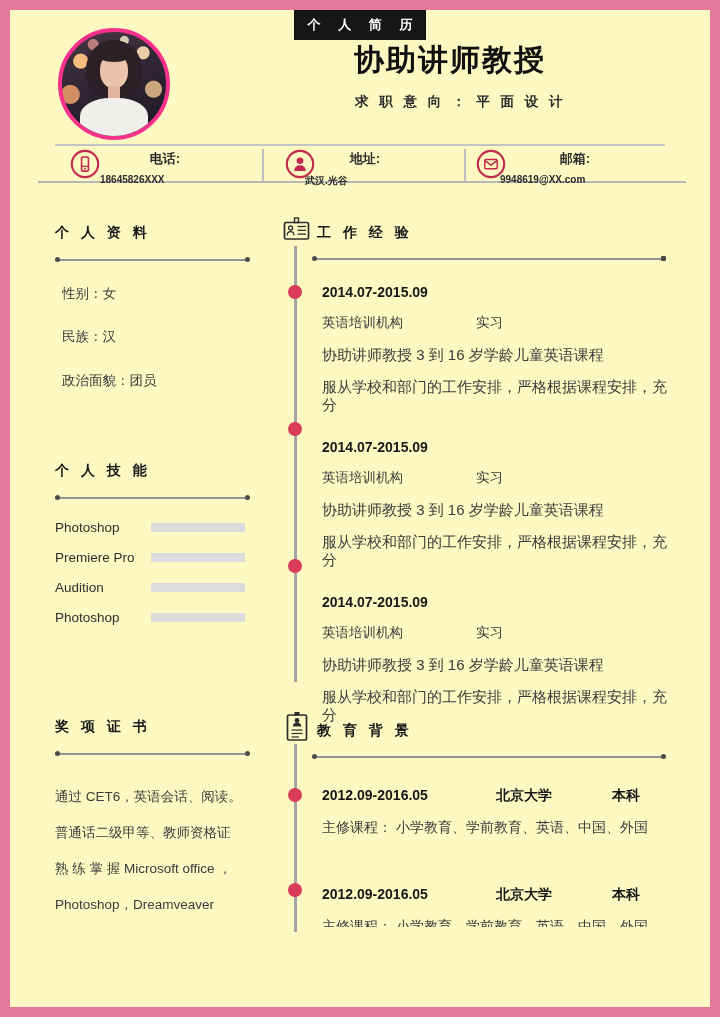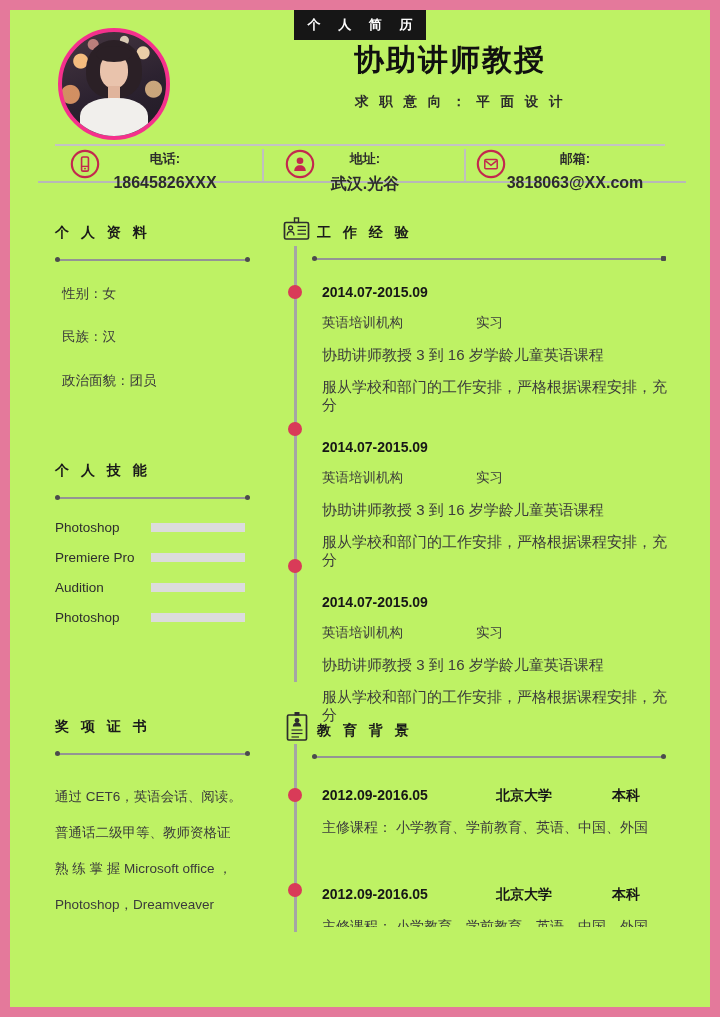--- a/index.html
+++ b/index.html
@@ -4,21 +4,21 @@
 <style>
   :root{
     --frame-pink:#e4799b; --ring-pink:#f5318c; --icon-crimson:#c3284e;
     --dot-pink:#d93b58; --tab-black:#161616; --bar-fill:#3f3f3f;
     --bar-track:#dcdcdc; --line-gray:#a5a5a5; --rule-gray:#949494;
     --text-dark:#1a1a1a; --text-body:#3b3b3b;
   }
   html,body{margin:0;padding:0;}
   .page{
     position:relative; width:720px; height:1017px; box-sizing:border-box;
-    background:#bef264; border:10px solid var(--frame-pink); overflow:hidden;
+    background:#fef9c3; border:10px solid var(--frame-pink); overflow:hidden;
     font-family:"Liberation Sans","DejaVu Sans",sans-serif; color:var(--text-body);
   }
   .abs{position:absolute;}
 
   
   .tab{left:50%; transform:translateX(-50%); top:0; width:132px; height:30px;
     background:var(--tab-black); color:#fff; font-size:13px; font-weight:bold;
     letter-spacing:7px; display:flex; align-items:center; justify-content:center; padding-left:7px; box-sizing:border-box;}
   .avatar{left:48px; top:18px; width:104px; height:104px; border-radius:50%;
     border:4px solid var(--ring-pink); overflow:hidden;
@@ -40,21 +40,21 @@
     border-radius:45% 45% 0 0; background:#f1efec;}
   .avatar .neck{position:absolute; left:46px; top:54px; width:12px; height:14px; background:#e0b49c;}
   .site-title{left:344px; top:30px; font-size:30px; font-weight:bold; color:#101010; letter-spacing:2px;}
   .subtitle{left:345px; top:83px; font-size:13.5px; font-weight:bold; color:#2b2b2b; letter-spacing:3.5px;}
 
   
   .hline{height:2px; background:#c3c3c3;}
   .vsep{width:1.5px; background:#c0c0c0;}
   .cicon{width:30px; height:30px;}
   .clabel{font-size:13px; font-weight:bold; color:#2c2c2c; text-align:center;}
-  .cvalue{font-size:16px; font-weight:bold; color:#2c2c2c; text-align:center;}
+  .cvalue{font-size:10px; font-weight:bold; color:#2c2c2c; }
 
   
   .h-left{font-size:14px; font-weight:bold; color:var(--text-dark); letter-spacing:4px;}
   .rule{height:1.5px; background:var(--rule-gray);}
   .rule::before,.rule::after{content:""; position:absolute; top:-2px; width:5px; height:5px;
     border-radius:50%; background:#4c4c4c;}
   .rule::before{left:-1px;} .rule::after{right:-1px;}
   .rule.sq::after{border-radius:1px;}
 
   .prow{font-size:13.5px; color:var(--text-body);}
@@ -128,21 +128,21 @@
   </svg>
   <div class="abs clabel" style="left:295px; top:140px; width:120px;">地址:</div>
   <div class="abs cvalue" style="left:295px; top:164px; width:120px;">武汉.光谷</div>
 
   <svg class="abs cicon" style="left:466px; top:139px;" viewBox="0 0 28 28">
     <circle cx="14" cy="14" r="12.3" fill="none" stroke="#c3284e" stroke-width="2"></circle>
     <rect x="8.2" y="9.8" width="11.6" height="8.6" rx="1" fill="none" stroke="#c3284e" stroke-width="1.4"></rect>
     <polyline points="8.6,10.8 14,15.2 19.4,10.8" fill="none" stroke="#c3284e" stroke-width="1.4"></polyline>
   </svg>
   <div class="abs clabel" style="left:490px; top:140px; width:150px;">邮箱:</div>
-  <div class="abs cvalue" style="left:490px; top:164px; width:150px;">3818063@XX.com</div>
+  <div class="abs cvalue" style="left:490px; top:164px; width:150px;">9948619@XX.com</div>
 
   <div class="abs h-left" style="left:45px; top:214px;">个 人 资 料</div>
   <div class="abs rule" style="left:46px; top:249px; width:193px;"></div>
   <div class="abs prow" style="left:52px; top:275px;">性别：女</div>
   <div class="abs prow" style="left:52px; top:318px;">民族：汉</div>
   <div class="abs prow" style="left:52px; top:362px;">政治面貌：团员</div>
 
   <div class="abs h-left" style="left:45px; top:452px;">个 人 技 能</div>
   <div class="abs rule" style="left:46px; top:487px; width:193px;"></div>
   <div class="abs skills">

